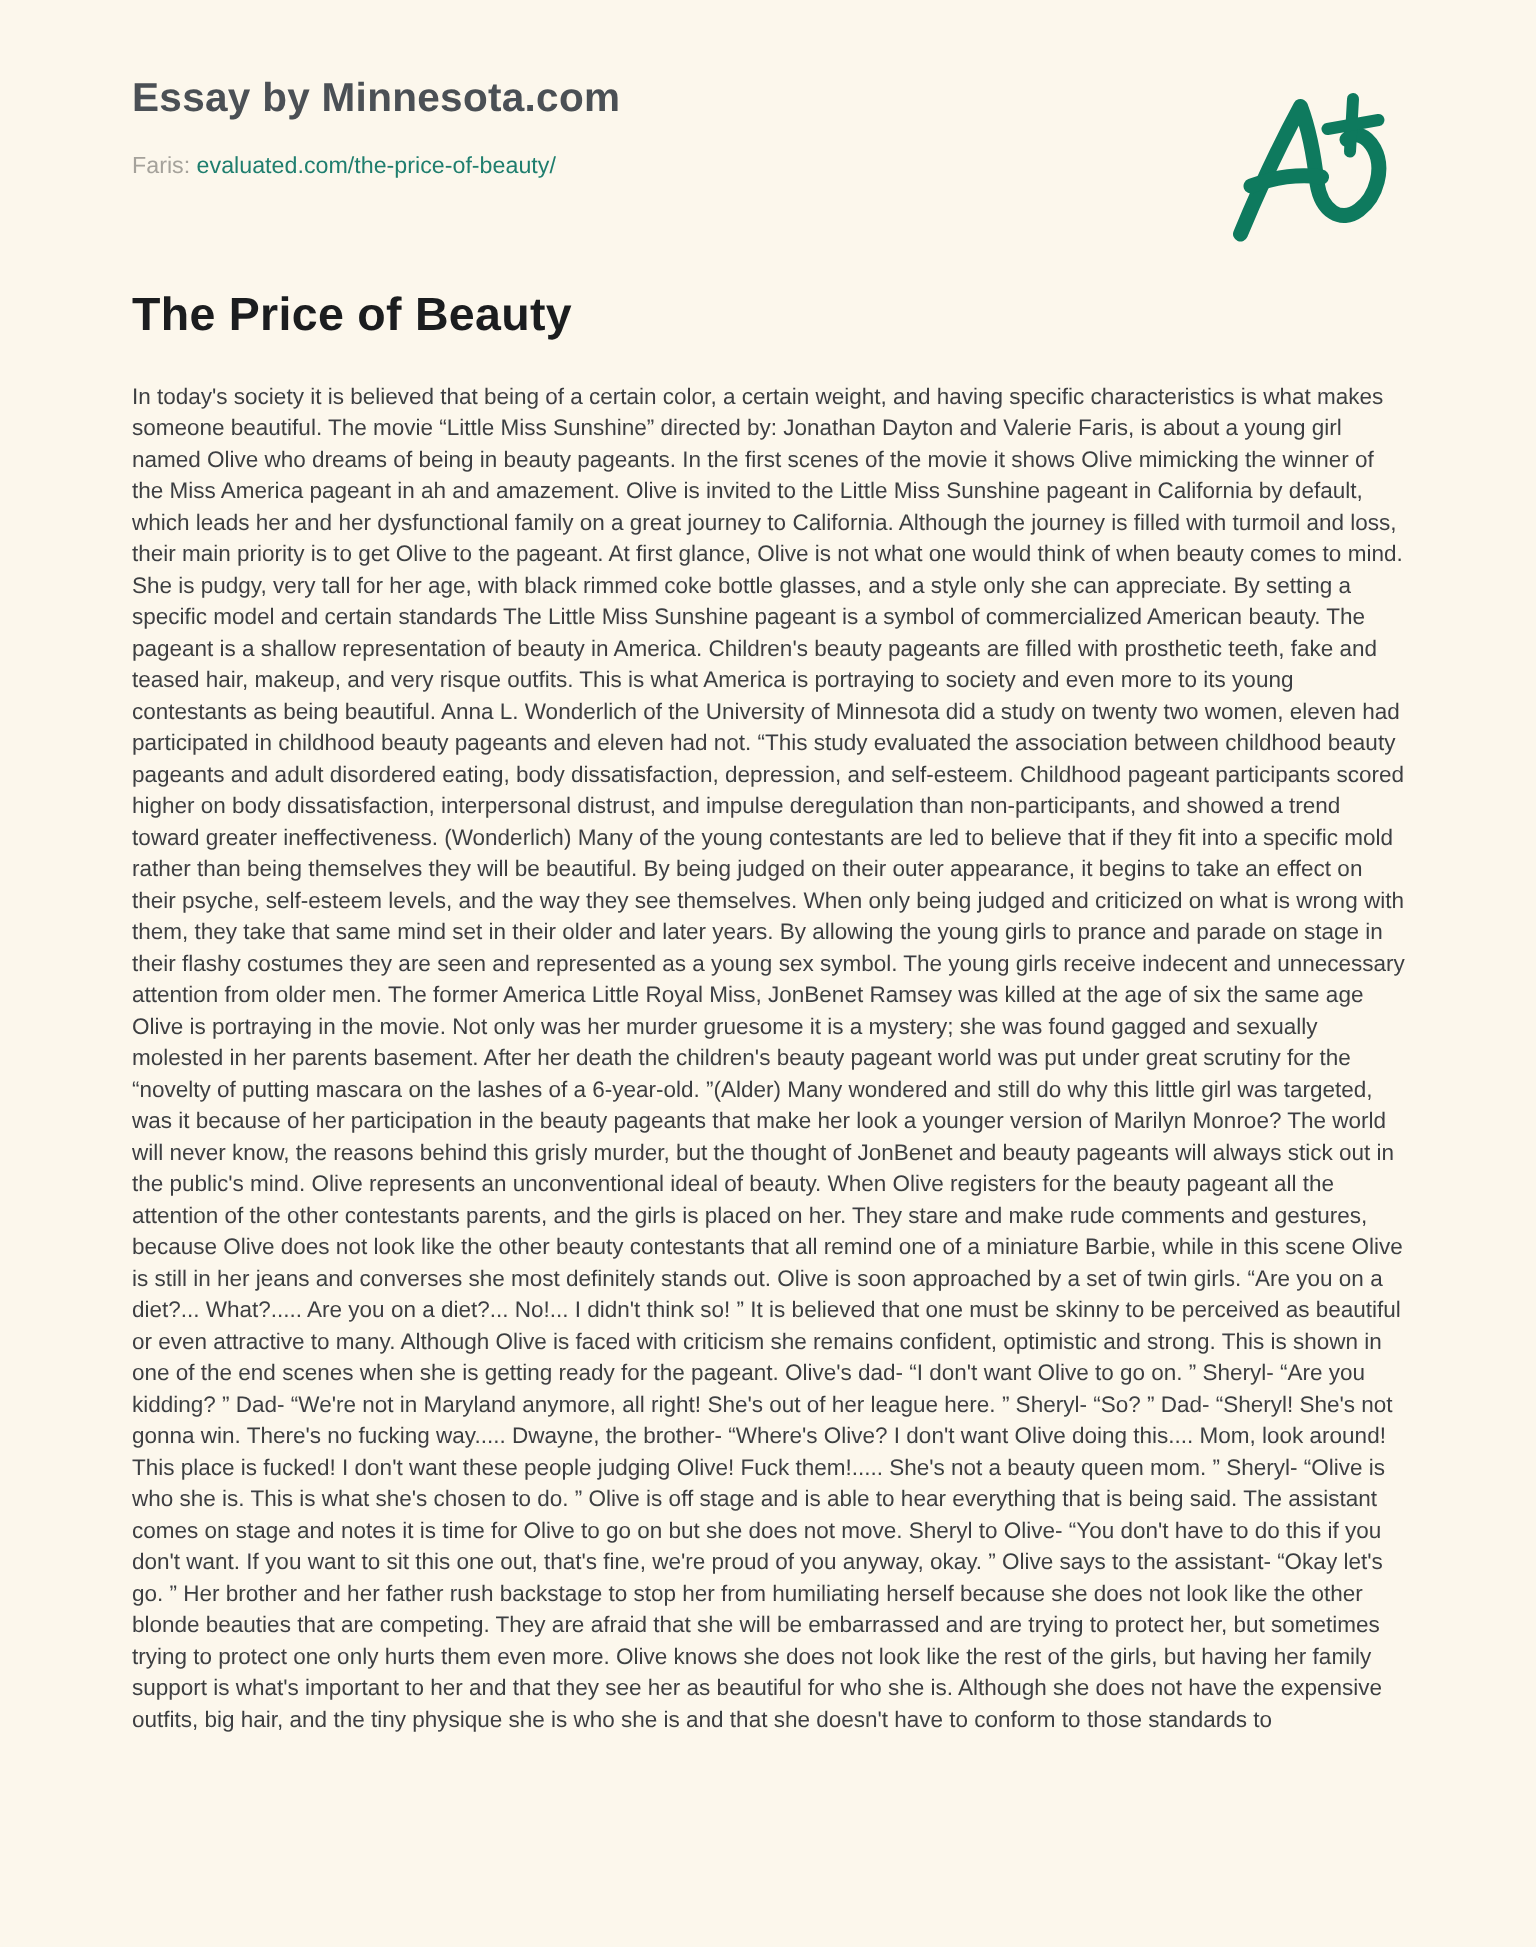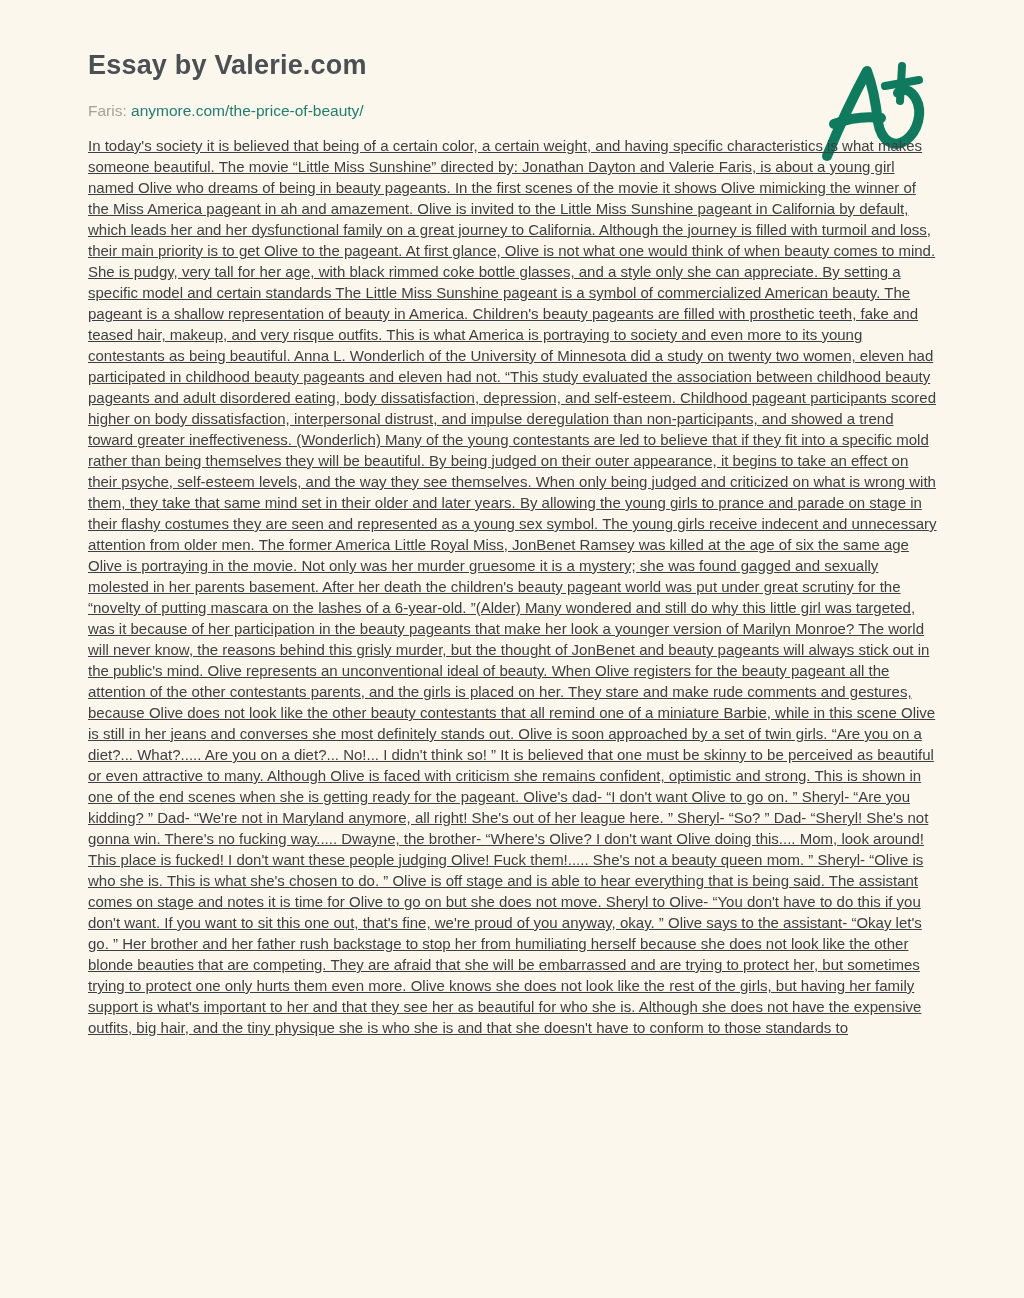--- a/index.html
+++ b/index.html
@@ -46,29 +46,28 @@
     height: 140px;
   }
   .page-title {
     margin-top: 72px;
     font-size: 31px;
     font-weight: bold;
     color: #1b1d1f;
     letter-spacing: 0.2px;
   }
   .body-text {
-    margin-top: 15px;
+    margin-top: 26px;
     width: 849px;
     height: 999px;
     overflow: hidden;
     font-size: 15px;
     line-height: 21px;
     color: #3d3f42;
     text-align: left;
-    text-decoration: underline;
   }
 </style>
 </head>
 <body>
 
 <div class="page">
 
   <svg class="logo" viewBox="0 0 180 140" xmlns="http://www.w3.org/2000/svg" aria-hidden="true">
     <g fill="none" stroke="#0e7a5e" stroke-linecap="round" stroke-linejoin="round">
 
@@ -76,24 +75,25 @@
 
       <path stroke-width="10" d="M44,86 C60,80 76,78 91,80"></path>
 
       <path stroke-width="8" d="M112,28 L110,63"></path>
       <path stroke-width="8" d="M95,48 L129,42"></path>
     </g>
   </svg>
 
   <div class="content">
 
-    <div class="doc-header-title">Essay by Valerie.com</div>
+    <div class="doc-header-title">Essay by Minnesota.com</div>
 
     <div class="source-line">
       <span>Faris:</span>
-      <a href="#" class="source-link">anymore.com/the-price-of-beauty/</a>
+      <a href="#" class="source-link">evaluated.com/the-price-of-beauty/</a>
     </div>
 
+    <h1 class="page-title">The Price of Beauty</h1>
 
     <div class="body-text">In today's society it is believed that being of a certain color, a certain weight, and having specific characteristics is what makes someone beautiful. The movie “Little Miss Sunshine” directed by: Jonathan Dayton and Valerie Faris, is about a young girl named Olive who dreams of being in beauty pageants. In the first scenes of the movie it shows Olive mimicking the winner of the Miss America pageant in ah and amazement. Olive is invited to the Little Miss Sunshine pageant in California by default, which leads her and her dysfunctional family on a great journey to California. Although the journey is filled with turmoil and loss, their main priority is to get Olive to the pageant. At first glance, Olive is not what one would think of when beauty comes to mind. She is pudgy, very tall for her age, with black rimmed coke bottle glasses, and a style only she can appreciate. By setting a specific model and certain standards The Little Miss Sunshine pageant is a symbol of commercialized American beauty. The pageant is a shallow representation of beauty in America. Children's beauty pageants are filled with prosthetic teeth, fake and teased hair, makeup, and very risque outfits. This is what America is portraying to society and even more to its young contestants as being beautiful. Anna L. Wonderlich of the University of Minnesota did a study on twenty two women, eleven had participated in childhood beauty pageants and eleven had not. “This study evaluated the association between childhood beauty pageants and adult disordered eating, body dissatisfaction, depression, and self-esteem. Childhood pageant participants scored higher on body dissatisfaction, interpersonal distrust, and impulse deregulation than non-participants, and showed a trend toward greater ineffectiveness. (Wonderlich) Many of the young contestants are led to believe that if they fit into a specific mold rather than being themselves they will be beautiful. By being judged on their outer appearance, it begins to take an effect on their psyche, self-esteem levels, and the way they see themselves. When only being judged and criticized on what is wrong with them, they take that same mind set in their older and later years. By allowing the young girls to prance and parade on stage in their flashy costumes they are seen and represented as a young sex symbol. The young girls receive indecent and unnecessary attention from older men. The former America Little Royal Miss, JonBenet Ramsey was killed at the age of six the same age Olive is portraying in the movie. Not only was her murder gruesome it is a mystery; she was found gagged and sexually molested in her parents basement. After her death the children's beauty pageant world was put under great scrutiny for the “novelty of putting mascara on the lashes of a 6-year-old. ”(Alder) Many wondered and still do why this little girl was targeted, was it because of her participation in the beauty pageants that make her look a younger version of Marilyn Monroe? The world will never know, the reasons behind this grisly murder, but the thought of JonBenet and beauty pageants will always stick out in the public's mind. Olive represents an unconventional ideal of beauty. When Olive registers for the beauty pageant all the attention of the other contestants parents, and the girls is placed on her. They stare and make rude comments and gestures, because Olive does not look like the other beauty contestants that all remind one of a miniature Barbie, while in this scene Olive is still in her jeans and converses she most definitely stands out. Olive is soon approached by a set of twin girls. “Are you on a diet?... What?..... Are you on a diet?... No!... I didn't think so! ” It is believed that one must be skinny to be perceived as beautiful or even attractive to many. Although Olive is faced with criticism she remains confident, optimistic and strong. This is shown in one of the end scenes when she is getting ready for the pageant. Olive's dad- “I don't want Olive to go on. ” Sheryl- “Are you kidding? ” Dad- “We're not in Maryland anymore, all right! She's out of her league here. ” Sheryl- “So? ” Dad- “Sheryl! She's not gonna win. There's no fucking way..... Dwayne, the brother- “Where's Olive? I don't want Olive doing this.... Mom, look around! This place is fucked! I don't want these people judging Olive! Fuck them!..... She's not a beauty queen mom. ” Sheryl- “Olive is who she is. This is what she's chosen to do. ” Olive is off stage and is able to hear everything that is being said. The assistant comes on stage and notes it is time for Olive to go on but she does not move. Sheryl to Olive- “You don't have to do this if you don't want. If you want to sit this one out, that's fine, we're proud of you anyway, okay. ” Olive says to the assistant- “Okay let's go. ” Her brother and her father rush backstage to stop her from humiliating herself because she does not look like the other blonde beauties that are competing. They are afraid that she will be embarrassed and are trying to protect her, but sometimes trying to protect one only hurts them even more. Olive knows she does not look like the rest of the girls, but having her family support is what's important to her and that they see her as beautiful for who she is. Although she does not have the expensive outfits, big hair, and the tiny physique she is who she is and that she doesn't have to conform to those standards to</div>
 
   </div>
 </div>
 
 </body></html>

